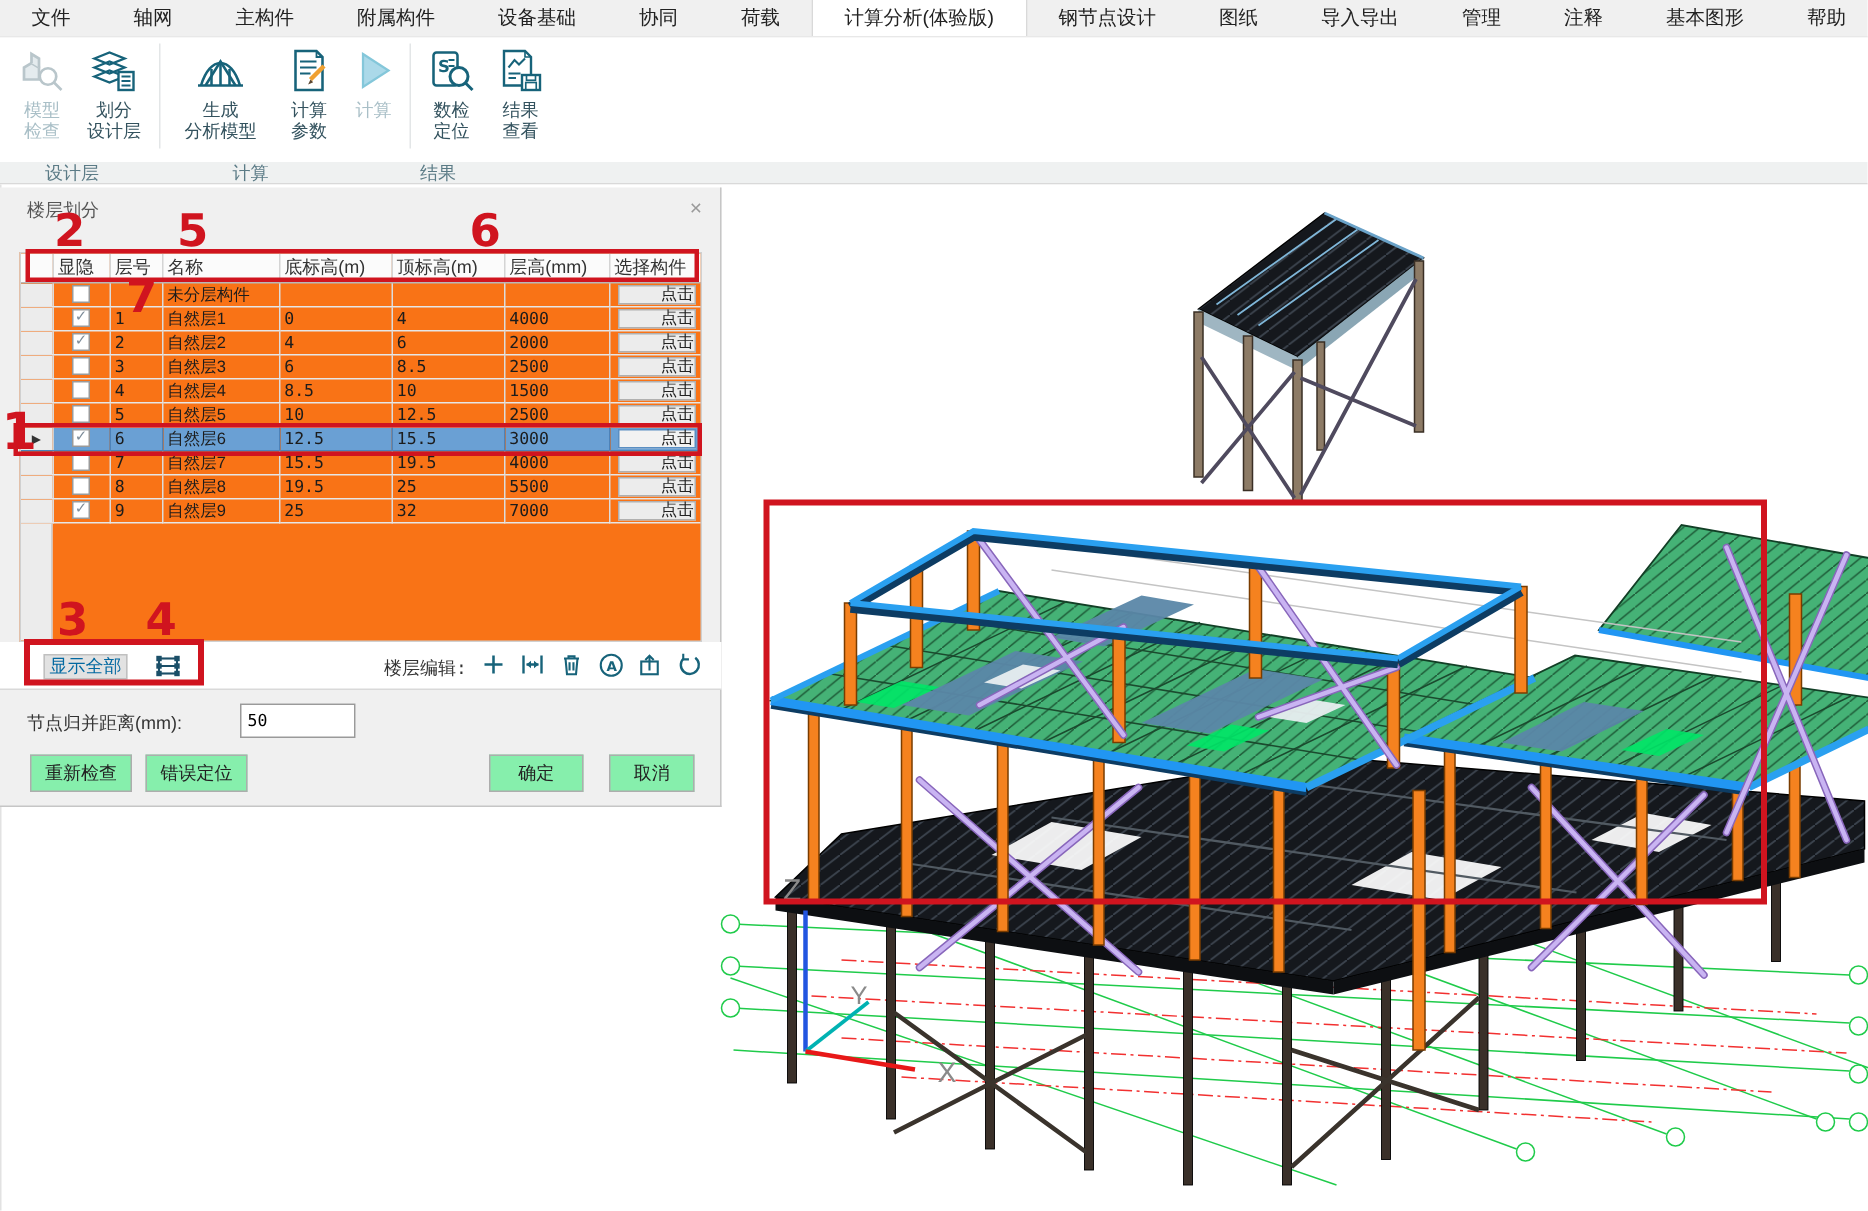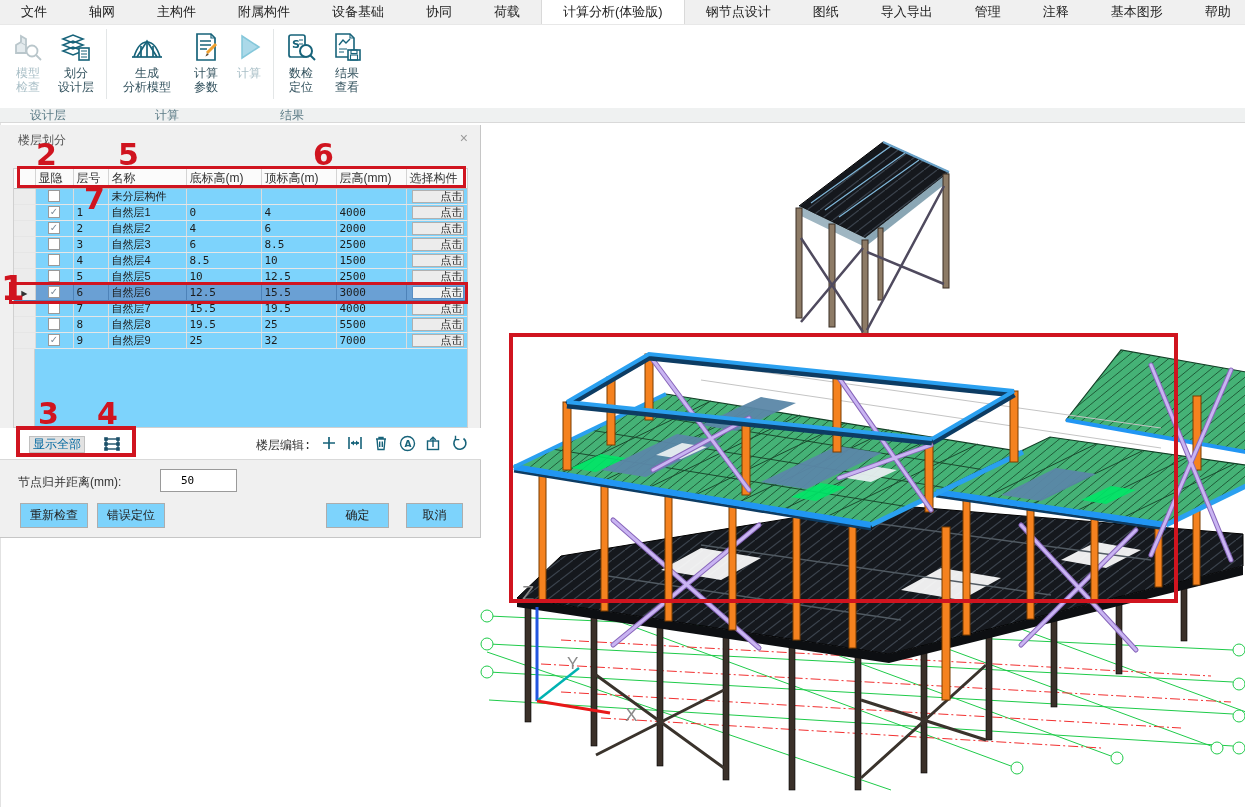--- a/index.html
+++ b/index.html
@@ -27,21 +27,21 @@
 
   
   .canvas { position:absolute; left:0; top:123px; width:1245px; height:684px; background:#fff; border-left:1px solid #e2e2e2;}
 
   
   .dialog { position:absolute; left:0; top:125px; width:481px; height:413px;
     background:#f0f0f0; border-right:1px solid #c6c6c6; border-bottom:1px solid #c6c6c6; z-index:10; font-size:12px; color:#444;}
   .dlg-title { position:absolute; left:18px; top:7px; font-size:12px; color:#555;}
   .dlg-close { position:absolute; right:12px; top:5px; font-size:14px; color:#9a9a9a; cursor:default;}
   .tblwrap { position:absolute; left:13px; top:43px; width:455px; height:260px;
-    background:#7dd3fc; border:1px solid #d0d0d0; overflow:hidden;}
+    background:#f97316; border:1px solid #d0d0d0; overflow:hidden;}
   table.floors { border-collapse:collapse; table-layout:fixed; width:455px; font-size:11px; color:#1c1c1c;}
   table.floors th { height:19px; font-weight:normal; text-align:left; padding:0 3px;
     background:#fbfbfb; border-right:1px solid #d4d4d4; border-bottom:1px solid #b8b8b8; font-size:12px; color:#333;}
   table.floors td { height:15px; padding:0 3px; border-right:1px solid #dcdcdc; border-bottom:1px solid #e6e6e6; white-space:nowrap; overflow:hidden;}
   td.ind, th.ind { background:#ececec; border-right:1px solid #cfcfcf; text-align:center; padding:0;}
   td.num, td.v { font-family:"DejaVu Sans Mono",monospace; font-size:11px;}
   tr.sel td { background:#6aa0d4; border-right:1px solid #4d82b8; border-bottom:1px solid #4d82b8;}
   tr.sel td.ind { background:#ececec; border-right:1px solid #cfcfcf;}
   .cb { width:12px; height:12px; background:#fff; border:1px solid #9a9a9a; margin:0 auto;
     font-size:10px; line-height:10px; text-align:center; color:#7d8c99;}
@@ -52,22 +52,22 @@
   .editbar { position:absolute; left:0; top:303px; width:481px; height:32px; background:#fff;
     border-bottom:1px solid #d9d9d9;}
   .showall { position:absolute; left:29px; top:8px; width:56px; height:17px; background:#e2e2e2;
     border:1px solid #c0c0c0; font-size:12px; color:#0369a1; text-align:center; line-height:15px;}
   .selicon { position:absolute; left:103px; top:7px;}
   .flooredit-label { position:absolute; left:256px; top:9px; color:#333;font-family:Liberation Mono, monospace;}
   .editicons { position:absolute; left:320px; top:6px; display:flex; gap:8px; align-items:center;}
   .eicon { width:18px; height:18px; display:flex; align-items:center; justify-content:center;}
   .footer-label { position:absolute; left:18px; top:349px; color:#333;}
   .merge-input { position:absolute; left:160px; top:344px; width:77px; height:23px;
-    border:1px solid #9a9a9a; background:#fff; font-size:11px; padding-left:20px; font-family:"DejaVu Sans Mono",monospace;}
-  .btn { position:absolute; top:378px; height:25px; background:#7dd3fc; border:1px solid #adadad;
+    border:1px solid #9a9a9a; background:#fff; font-size:11px; padding-left:4px; font-family:"DejaVu Sans Mono",monospace;}
+  .btn { position:absolute; top:378px; height:25px; background:#86efac; border:1px solid #adadad;
     font-size:12px; color:#222; text-align:center; line-height:23px;}
 
   
   .annlayer { position:absolute; left:0; top:0; width:1245px; height:807px; z-index:50; pointer-events:none;}
   .annnum { position:absolute; color:#d0141f; font-weight:bold; font-family:"DejaVu Sans",sans-serif; line-height:1;}
   .annbox { position:absolute; border:3px solid #d0141f;}
 </style>
 </head>
 <body>
 

